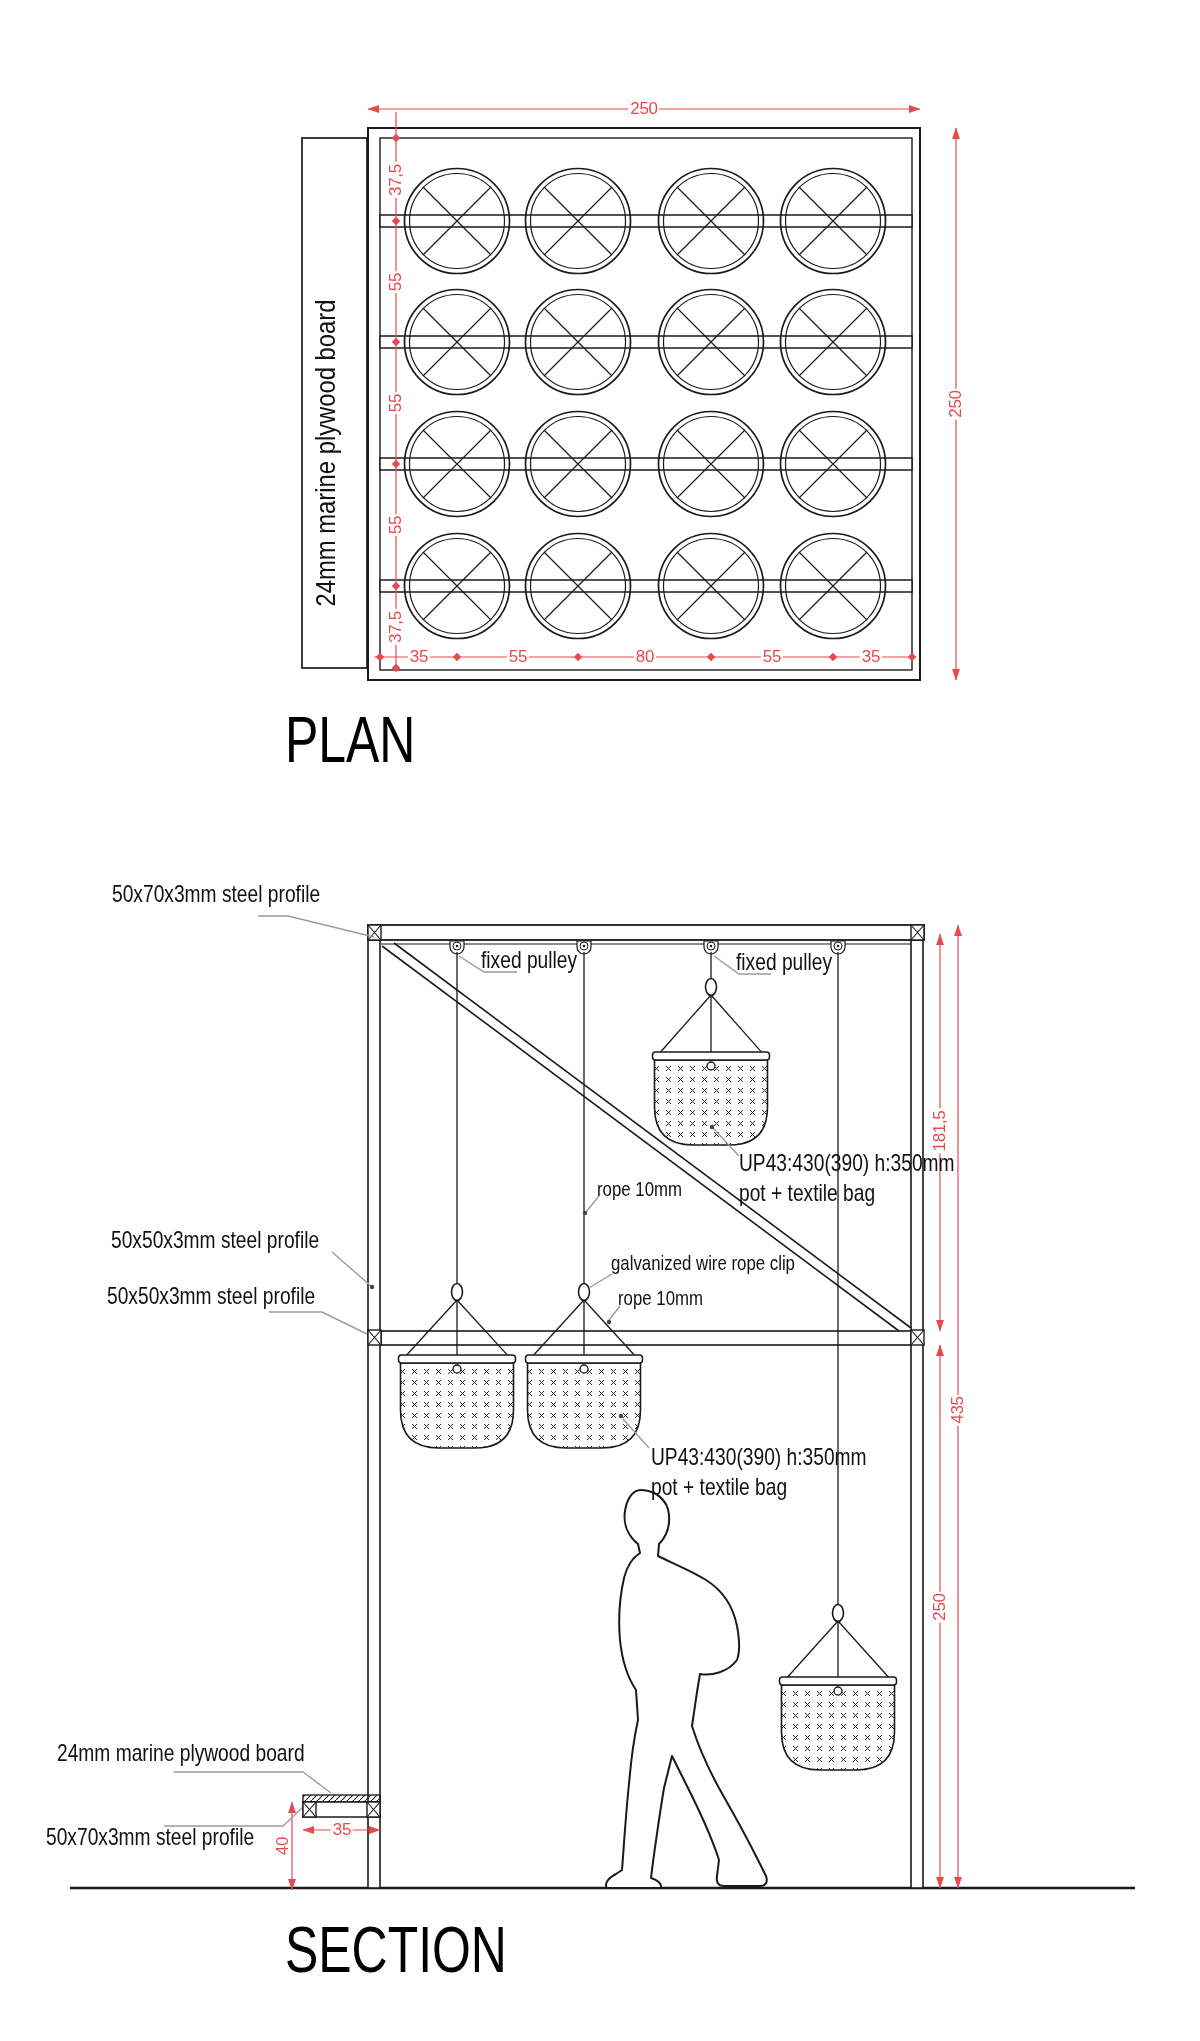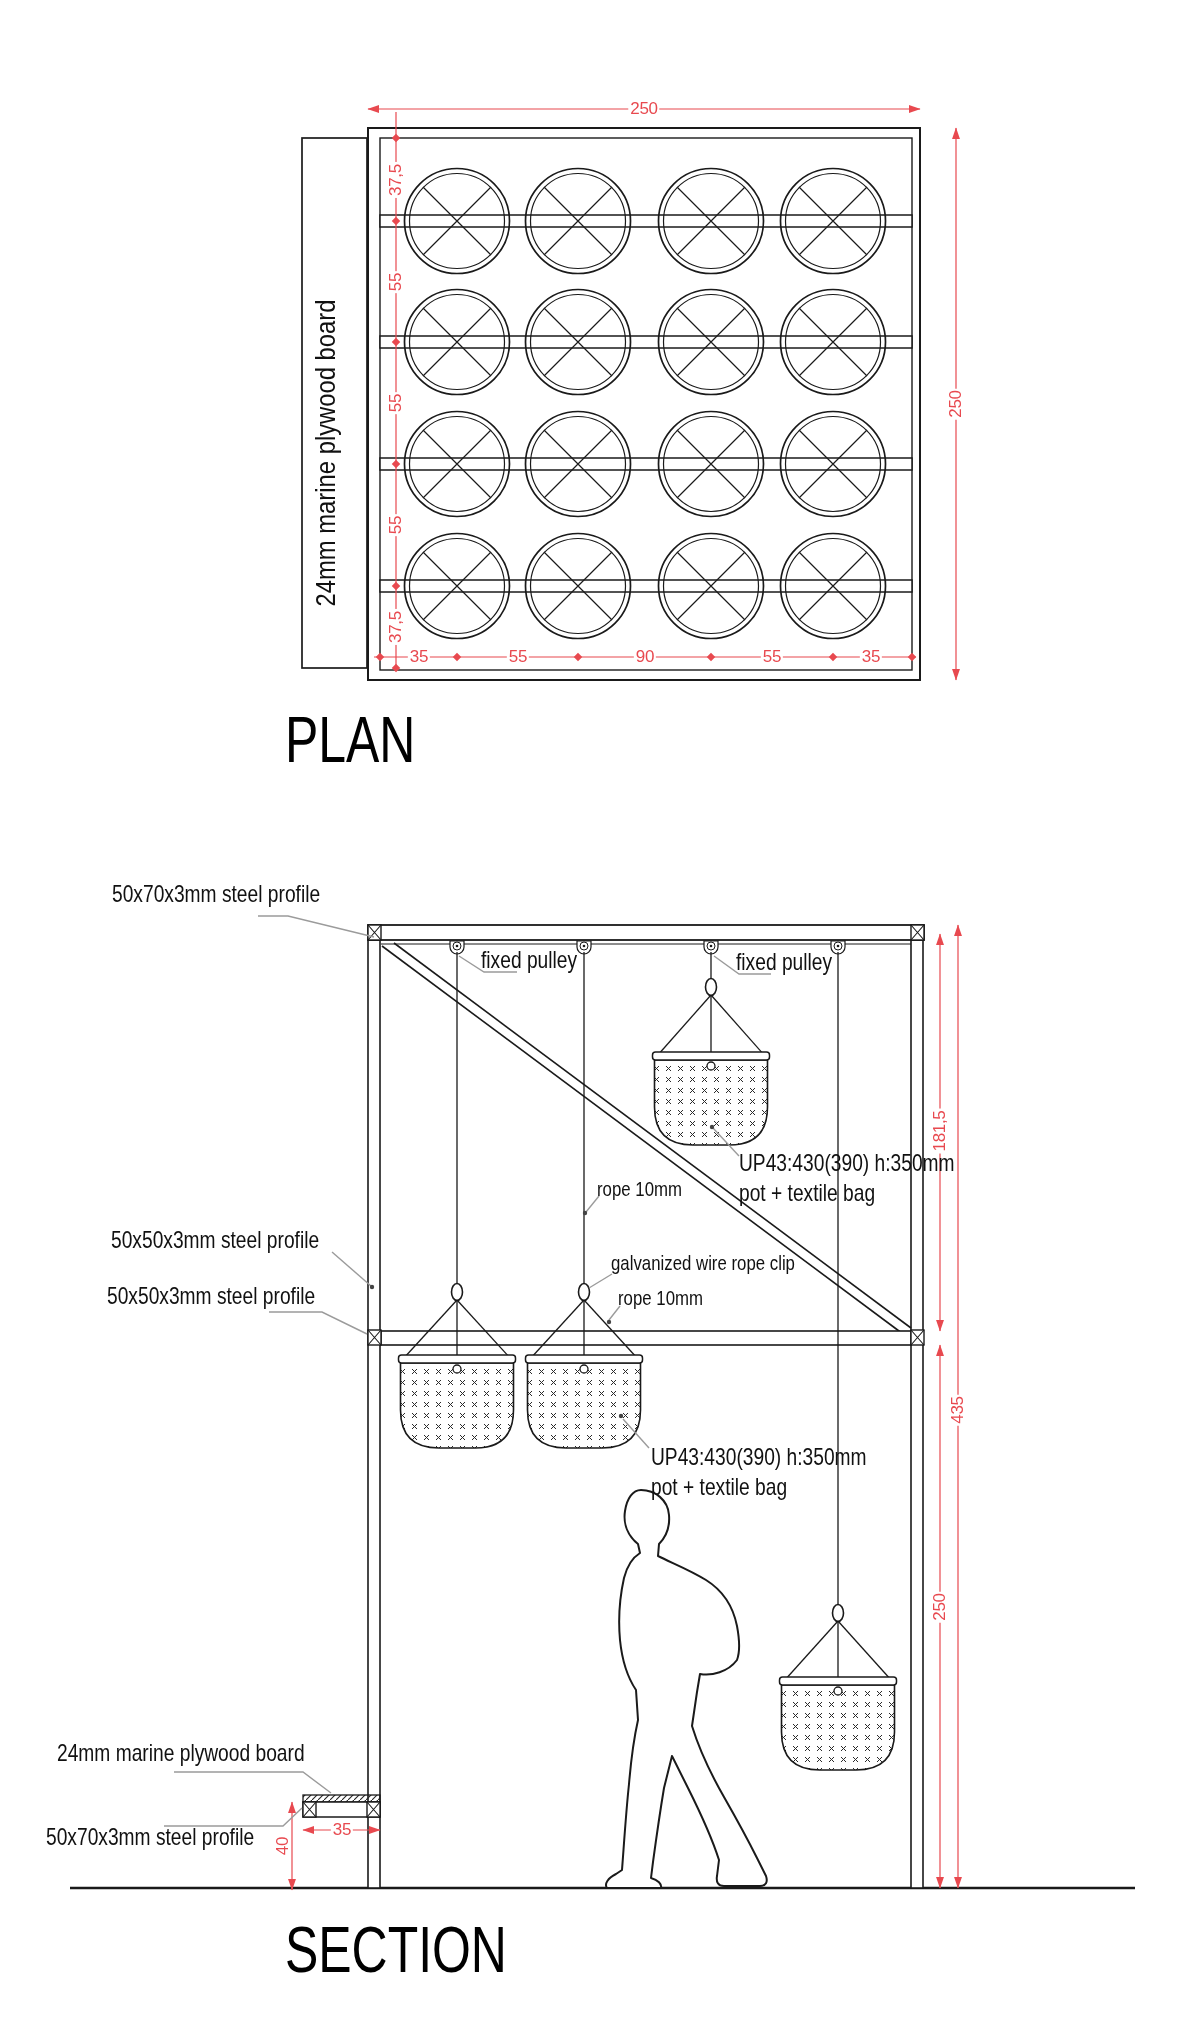--- a/index.html
+++ b/index.html
@@ -241,21 +241,21 @@
 
 <div class="dim dimc" style="left:644px;top:109px;">250</div>
 <div class="dim dimr" style="left:956px;top:404px;">250</div>
 <div class="dim dimr" style="left:396px;top:180px;">37,5</div>
 <div class="dim dimr" style="left:396px;top:282px;">55</div>
 <div class="dim dimr" style="left:396px;top:403px;">55</div>
 <div class="dim dimr" style="left:396px;top:525px;">55</div>
 <div class="dim dimr" style="left:396px;top:627px;">37,5</div>
 <div class="dim dimc" style="left:419px;top:657px;">35</div>
 <div class="dim dimc" style="left:518px;top:657px;">55</div>
-<div class="dim dimc" style="left:645px;top:657px;">90</div>
+<div class="dim dimc" style="left:645px;top:657px;">80</div>
 <div class="dim dimc" style="left:772px;top:657px;">55</div>
 <div class="dim dimc" style="left:871px;top:657px;">35</div>
 
 <div class="lbl" style="left:112px;top:880px;">50x70x3mm steel profile</div>
 <div class="lbl" style="left:481px;top:946px;">fixed pulley</div>
 <div class="lbl" style="left:736px;top:948px;">fixed pulley</div>
 <div class="lbl small" style="left:597px;top:1177px;">rope 10mm</div>
 <div class="lbl small" style="left:611px;top:1251px;">galvanized wire rope clip</div>
 <div class="lbl small" style="left:618px;top:1286px;">rope 10mm</div>
 <div class="lbl" style="left:111px;top:1226px;">50x50x3mm steel profile</div>

